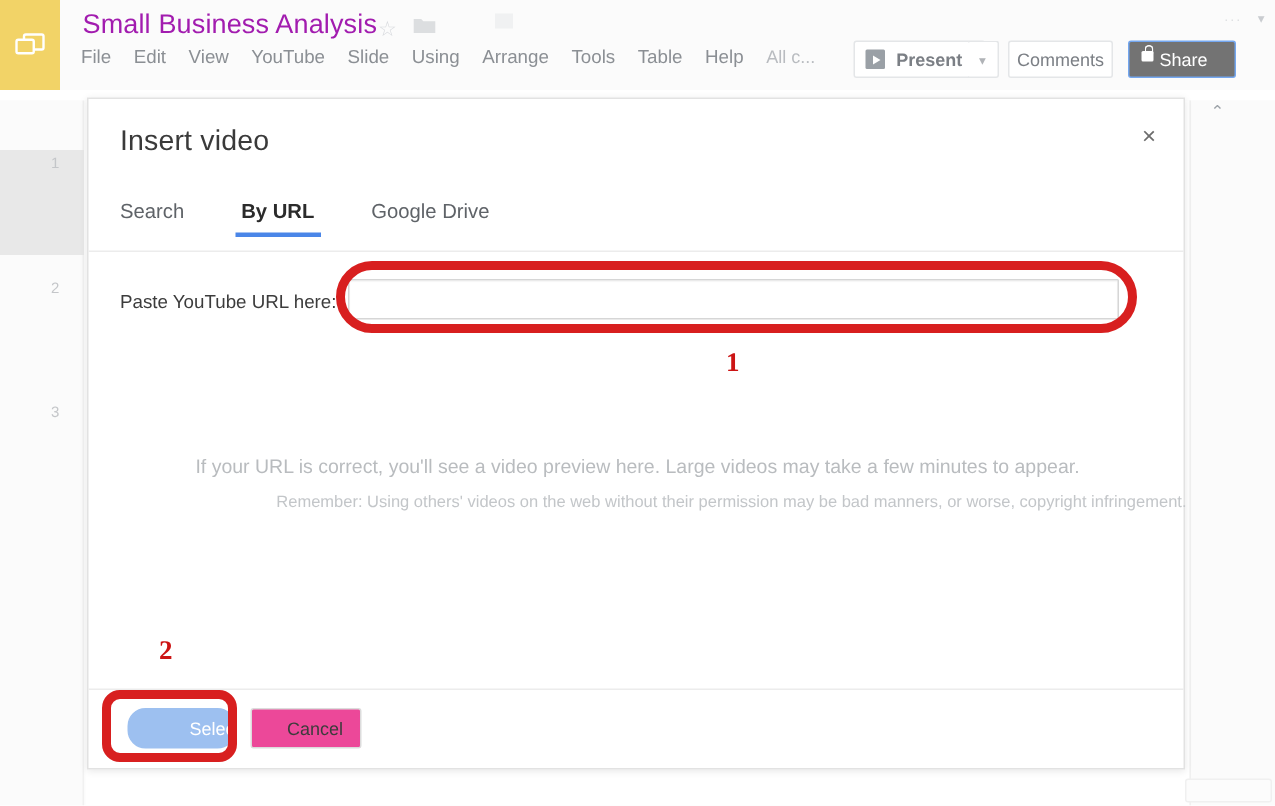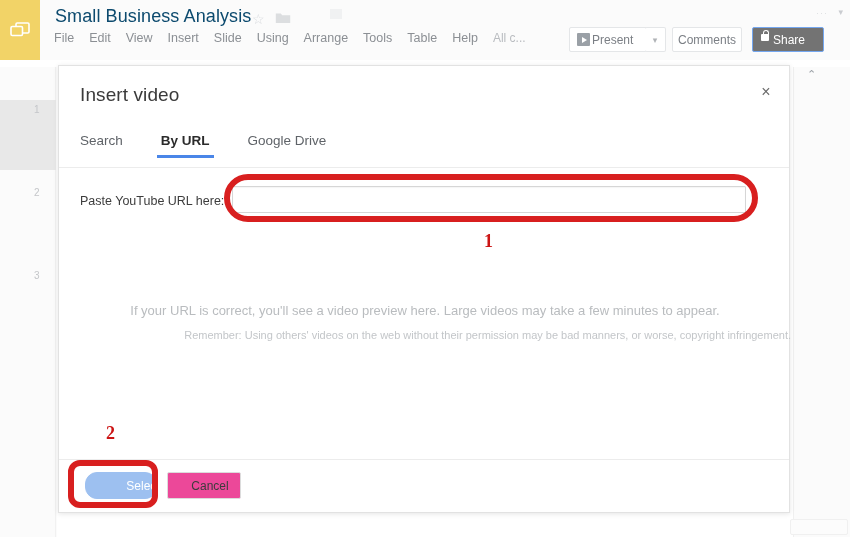--- a/index.html
+++ b/index.html
@@ -15,21 +15,21 @@
   
   .app-logo {
     position: absolute; left: 0; top: 0; width: 40px; height: 60px;
     background: #f2d367;
     display: flex; align-items: center; justify-content: center;
   }
   .app-logo svg { display: block; }
 
   .doc-title {
     position: absolute; left: 55px; top: 6px;
-    font-size: 18px; color: #0c4a6e; letter-spacing: .1px;
+    font-size: 18px; color: #a21caf; letter-spacing: .1px;
     white-space: nowrap;
   }
   .title-icon { position: absolute; color: #dadce0; }
   .star-icon { left: 252px; top: 11px; font-size: 14px; color: #d8dade; }
   .folder-icon { left: 275px; top: 11px; }
 
   .menubar {
     position: absolute; left: 54px; top: 31px;
     display: flex; align-items: center; gap: 15px;
     font-size: 12.5px; color: #8b8f94; white-space: nowrap;
@@ -37,21 +37,21 @@
   .menubar span { cursor: default; }
   .save-state { color: #b9bcc0; font-size: 12px; }
 
   .tb-btn {
     position: absolute; top: 27px; height: 25px;
     border: 1px solid #e4e6e8; border-radius: 2px;
     background: #fff; font-size: 12px; color: #7b7f85;
     display: flex; align-items: center; justify-content: center;
     padding: 0 9px; white-space: nowrap;
   }
-  #present-btn { left: 569px; width: 88px; padding-left: 22px; justify-content: flex-start; }
+  #present-btn { left: 569px; width: 88px; padding-left: 22px; justify-content: center; font-weight: bold; }
   #present-caret {
     left: 645px; width: 21px; color: #b0b3b7; font-size: 9px;
     border-left: none;
   }
   #comments-btn { left: 672px; width: 70px; }
   #share-btn {
     left: 752px; width: 72px; background: #737373; border-color: #74a7f0;
     color: #ffffff; padding-left: 20px; justify-content: flex-start;
   }
   .present-glyph {
@@ -226,21 +226,21 @@
       <path d="M0.8 1.6h5l1.4 1.6h8V11H0.8z" fill="#dcdee0"></path>
     </svg>
   </div>
 
   <div class="toolbar-ghost"></div>
 
   <div class="menubar">
     <span>File</span>
     <span>Edit</span>
     <span>View</span>
-    <span>Insert</span>
+    <span>YouTube</span>
     <span>Slide</span>
     <span>Using</span>
     <span>Arrange</span>
     <span>Tools</span>
     <span>Table</span>
     <span>Help</span>
     <span class="save-state">All c...</span>
   </div>
 
   <div class="tb-btn" id="present-btn">

